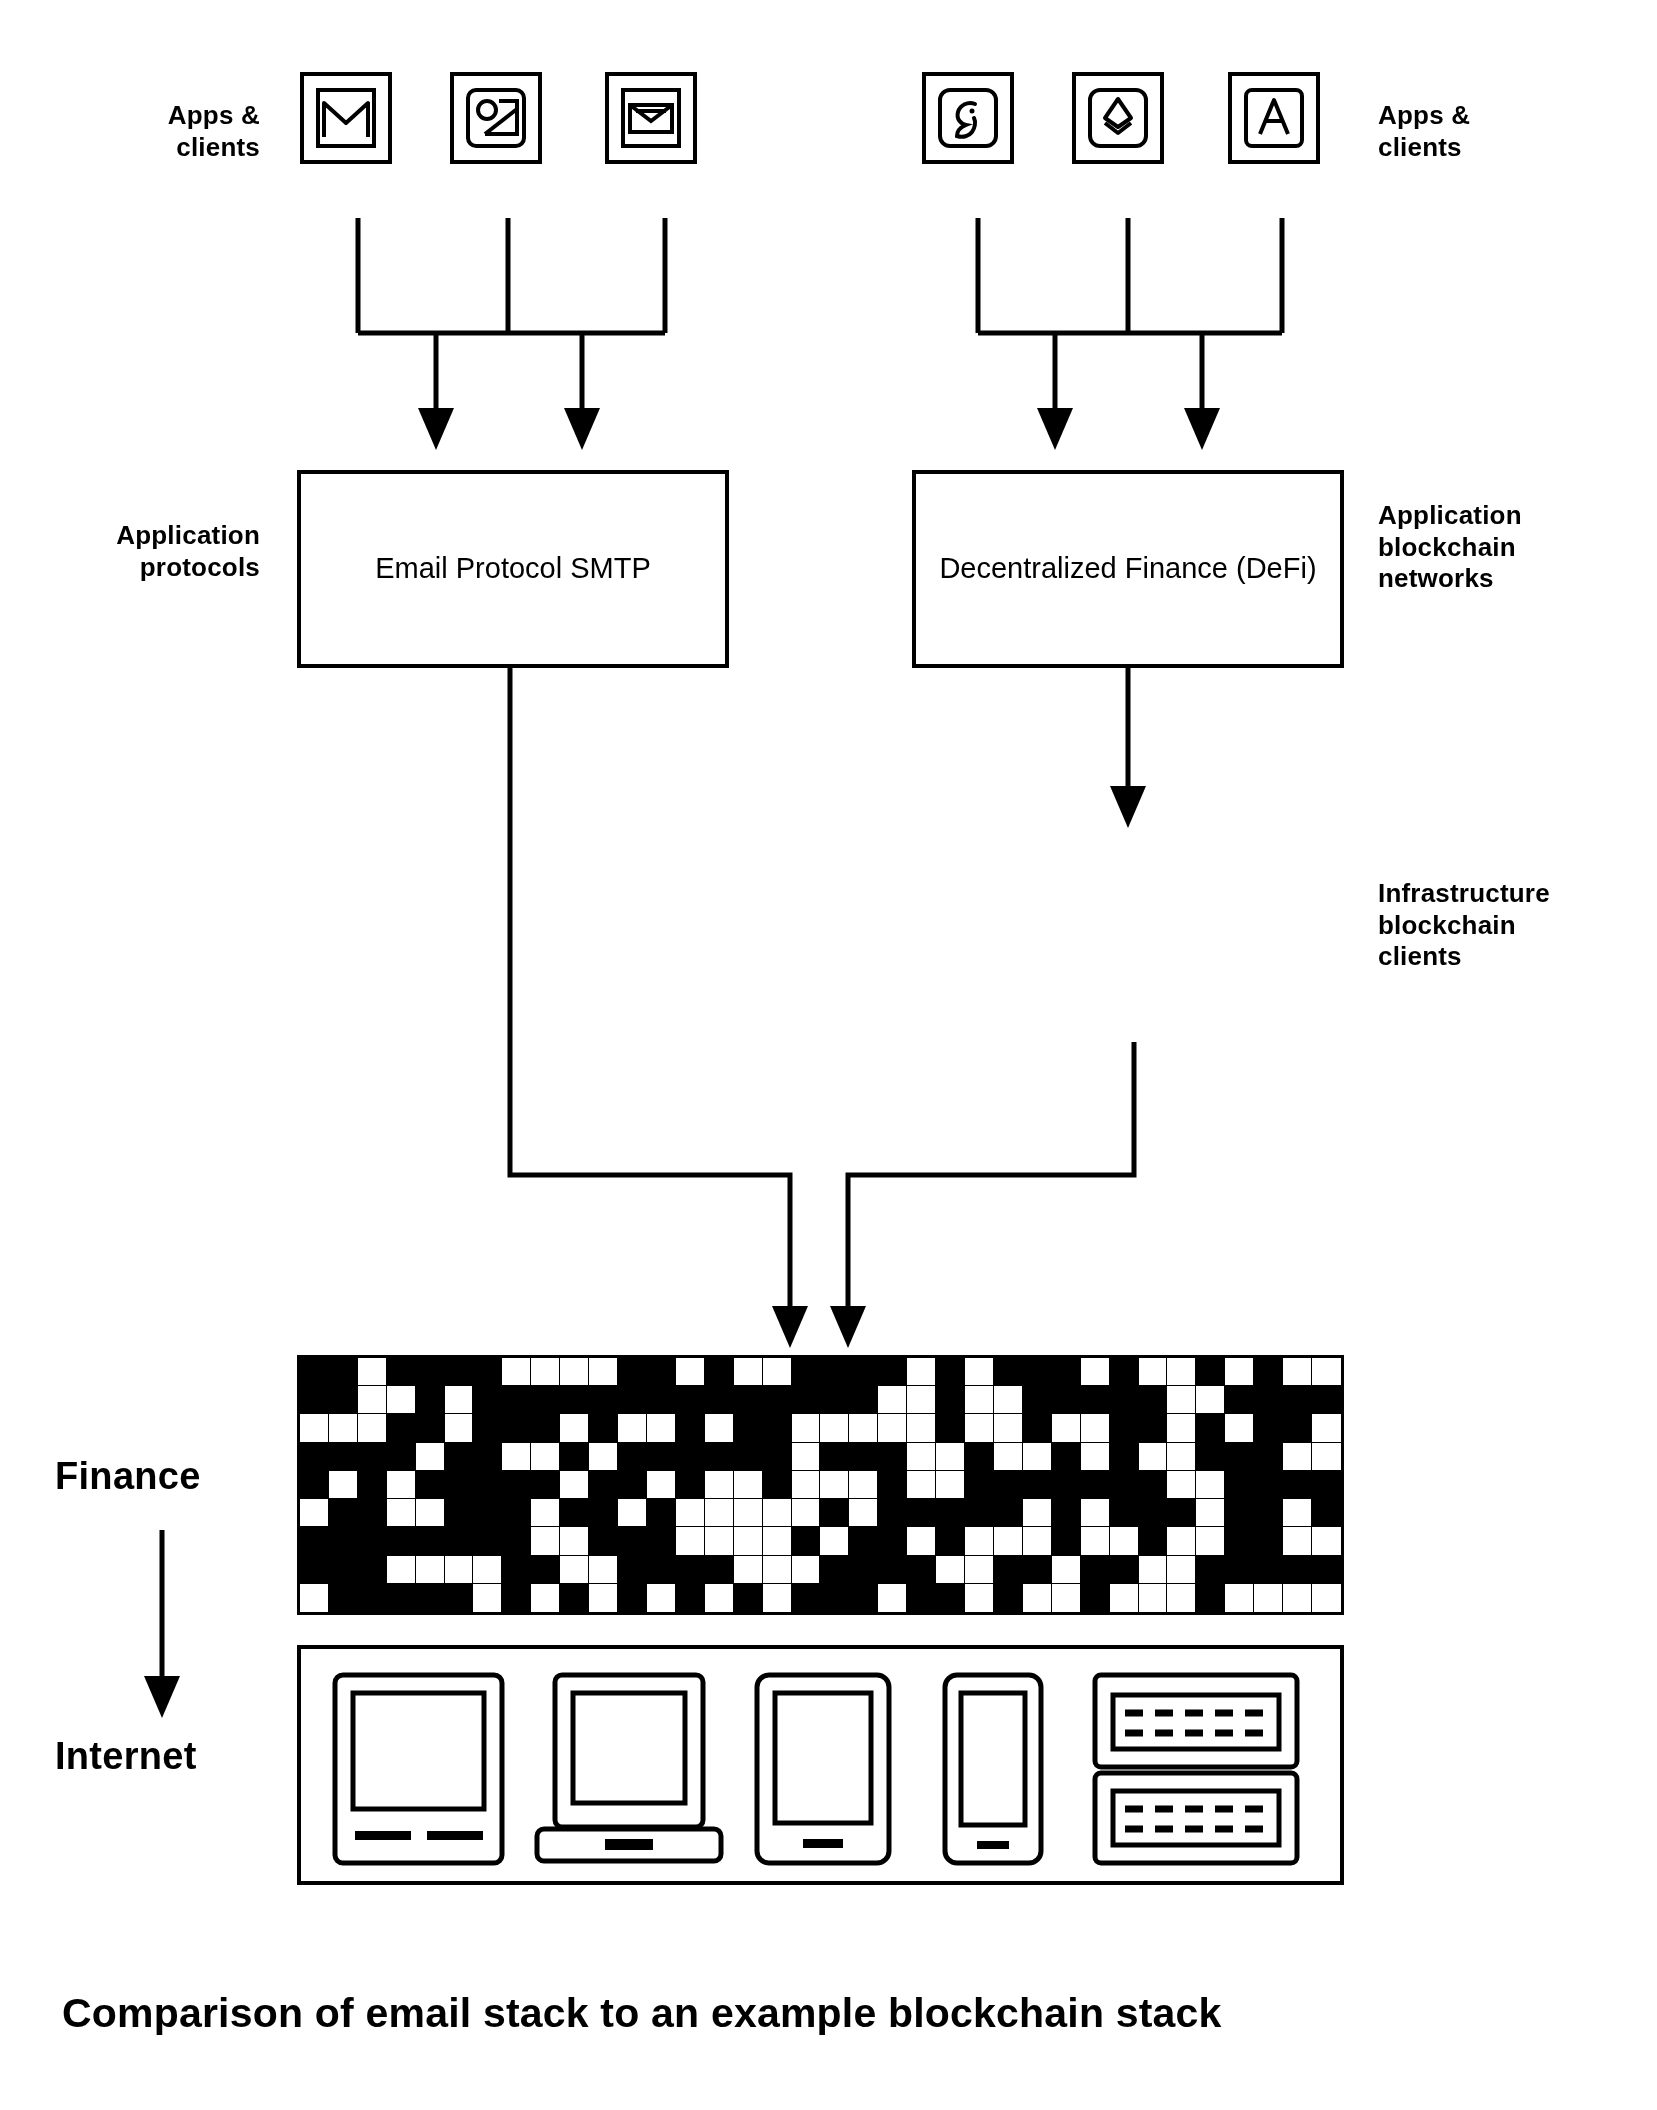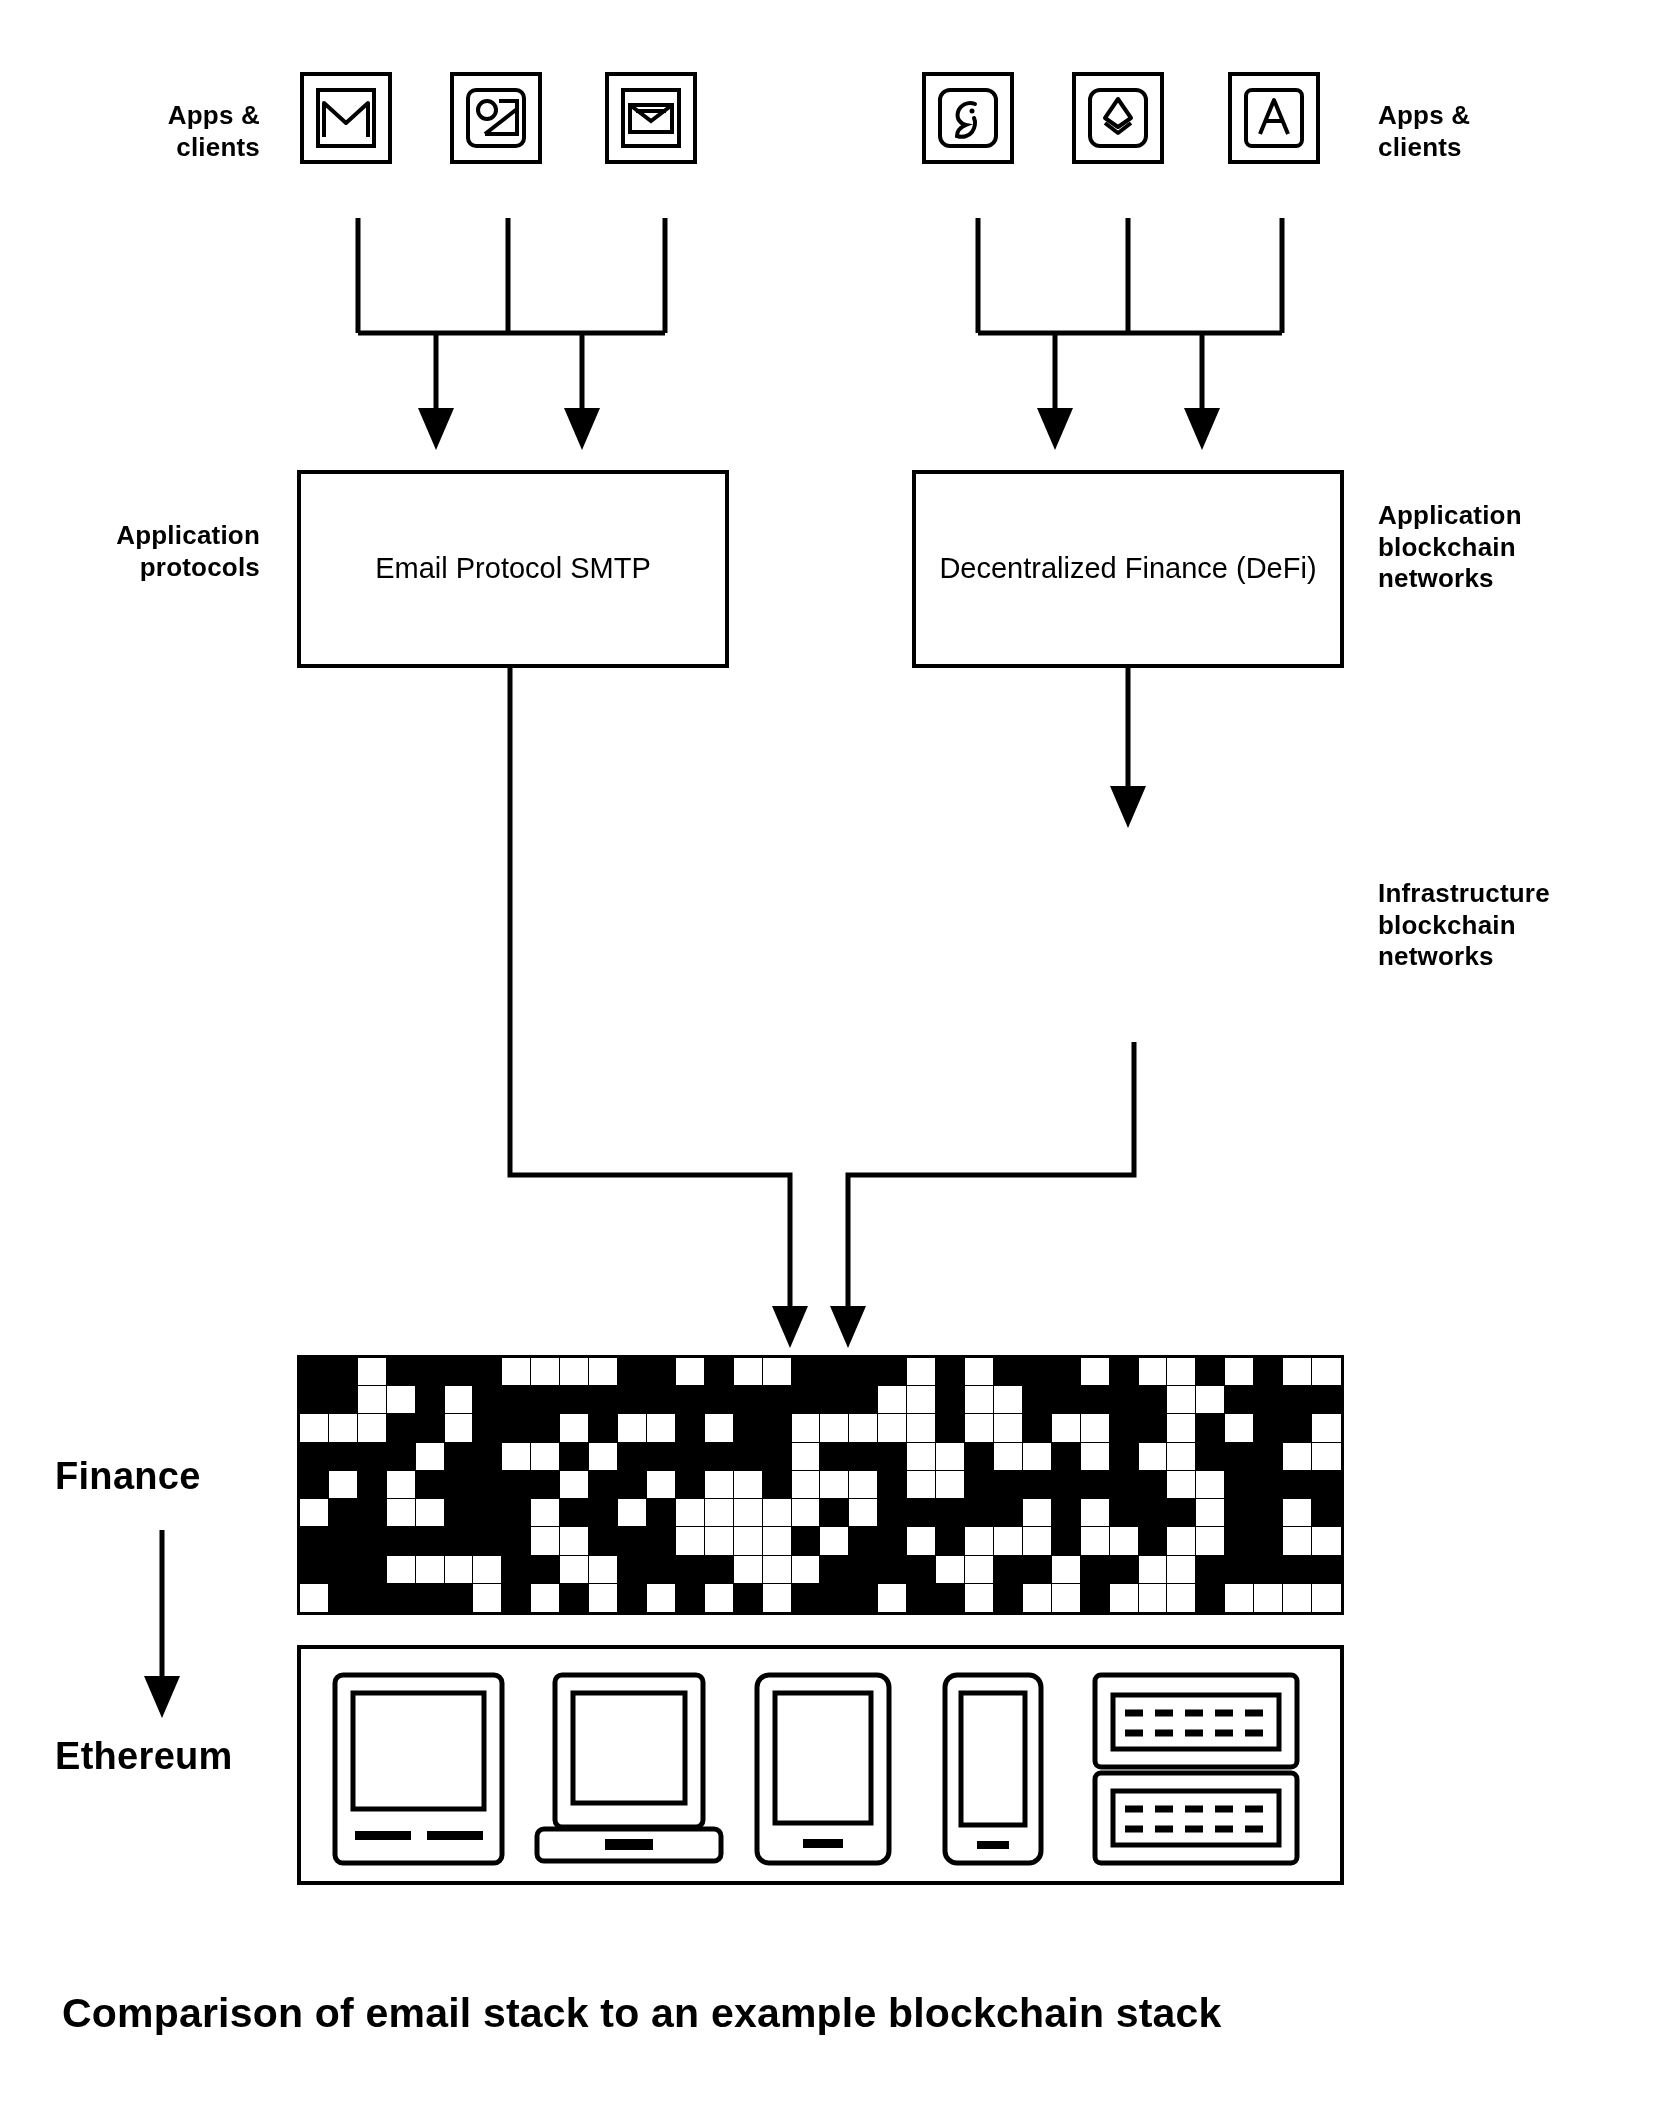--- a/index.html
+++ b/index.html
@@ -173,32 +173,32 @@
   </svg>
 
   <div class="side-label left" style="left:60px; top:100px; width:200px;">Apps &amp;
 clients</div>
 
   <div class="side-label left" style="left:40px; top:520px; width:220px;">Application
 protocols</div>
 
   <div class="big-label" style="left:55px; top:1455px;">Finance</div>
 
-  <div class="big-label" style="left:55px; top:1735px;">Ethereum</div>
+  <div class="big-label" style="left:55px; top:1735px;">Internet</div>
 
   <div class="side-label right" style="left:1378px; top:100px; width:260px;">Apps &amp;
 clients</div>
 
   <div class="side-label right" style="left:1378px; top:500px; width:270px;">Application
 blockchain
 networks</div>
 
   <div class="side-label right" style="left:1378px; top:878px; width:275px;">Infrastructure
 blockchain
-networks</div>
+clients</div>
 
   <div class="icon-tile" style="left:300px; top:72px;">
     <svg width="62" height="62" viewBox="0 0 62 62">
       <rect x="3" y="3" width="56" height="56" fill="none" stroke="#000" stroke-width="4"></rect>
       <path d="M9 50 L9 16 L31 36 L53 16 L53 50" fill="none" stroke="#000" stroke-width="4" stroke-linejoin="round"></path>
     </svg>
   </div>
   <div class="icon-tile" style="left:450px; top:72px;">
     <svg width="62" height="62" viewBox="0 0 62 62">
       <rect x="3" y="3" width="56" height="56" rx="8" fill="none" stroke="#000" stroke-width="4"></rect>

